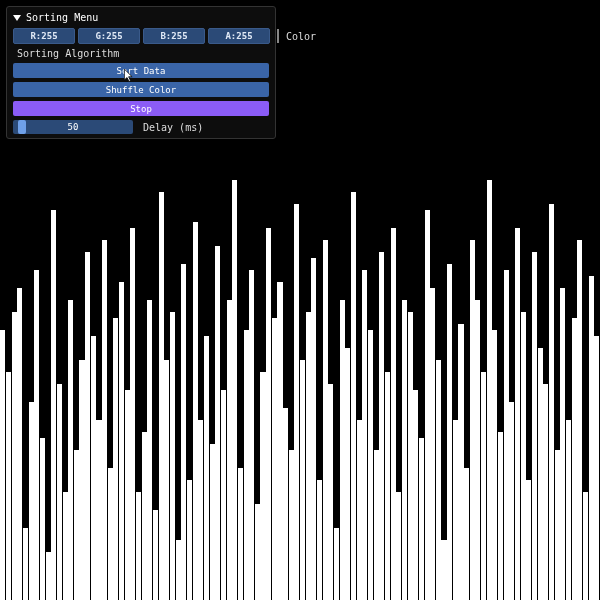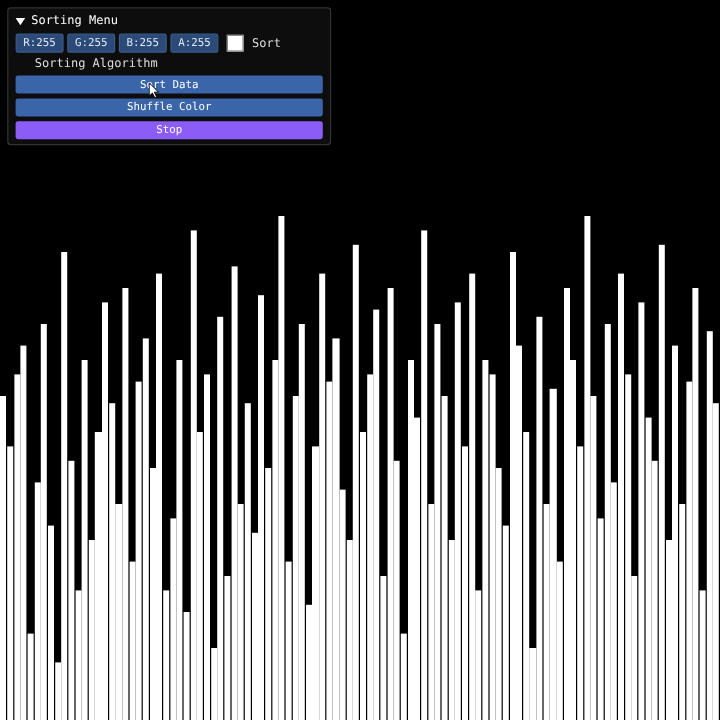--- a/index.html
+++ b/index.html
@@ -39,26 +39,27 @@
     .row {
       display: flex;
       align-items: center;
       gap: 3px;
       padding: 2px 4px;
     }
     .rgba-input {
       background: #2b4a77;
       border: 1px solid #3a5a8a;
       color: #dfe8f5;
-      width: 40px;
+      width: 62px;
       height: 16px;
       text-align: center;
       font-family: inherit;
       font-size: 9px;
       border-radius: 2px;
+      font-weight: bold;
     }
     .swatch {
       width: 14px;
       height: 14px;
       background: #fff;
       border: 1px solid #888;
       margin-left: 4px;
     }
     .label {
       color: #ddd;
@@ -159,33 +160,40 @@
     <div class="triangle"></div>
     <span>Sorting Menu</span>
   </div>
 
   <div class="row">
     <input class="rgba-input" value="R:255" style="">
     <input class="rgba-input" value="G:255" style="">
     <input class="rgba-input" value="B:255" style="">
     <input class="rgba-input" value="A:255" style="">
     <div class="swatch"></div>
-    <span class="label">Sort</span>
+    <span class="label">Color</span>
   </div>
 
   <div class="row" style="gap:6px;">
-    <span class="label" style="margin-left:16px;">Sorting Algorithm</span>
+    <span class="label" style="margin-left:4px;">Sorting Algorithm</span>
   </div>
 
   <div class="btn-row">
     <button class="btn btn-blue">Sort Data</button>
     <button class="btn btn-blue">Shuffle Color</button>
     <button class="btn btn-red">Stop</button>
   </div>
 
+  <div class="slider-row">
+    <div class="slider-track">
+      <div class="slider-handle" style="left: 4%;"></div>
+      <div class="slider-val">50</div>
+    </div>
+    <span class="label">Delay (ms)</span>
+  </div>
 </div>
 
 <svg class="cursor" viewBox="0 0 12 18">
   <path d="M0,0 L0,14 L3.5,11 L6,16 L8,15 L5.5,10 L10,10 Z" fill="#fff" stroke="#000" stroke-width="1"></path>
 </svg>
 
 <div class="bars">
     <div class="bar" style="height: 45%;"></div>
     <div class="bar" style="height: 38%;"></div>
     <div class="bar" style="height: 48%;"></div>

